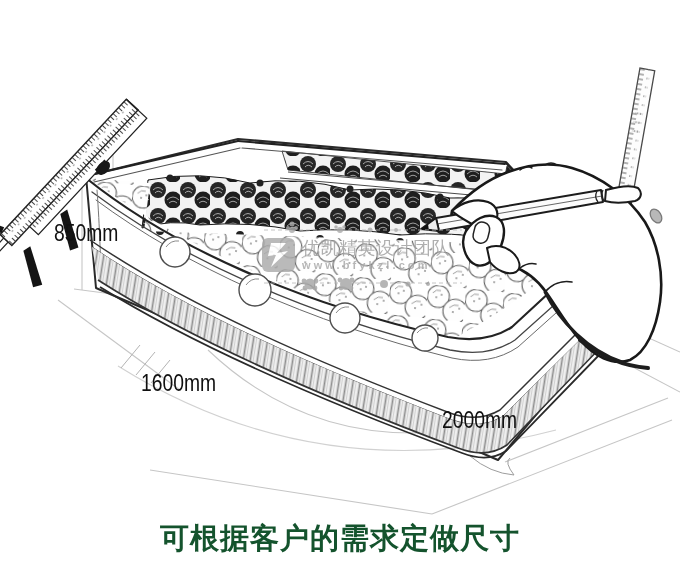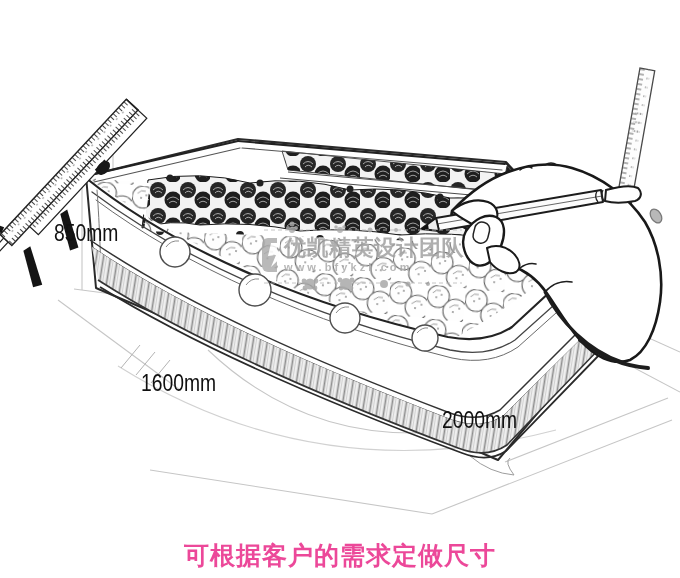--- a/index.html
+++ b/index.html
@@ -10,31 +10,31 @@
   .sketch-svg{position:absolute;left:0;top:0;}
   .dim-label{
     position:absolute;font-size:23px;font-weight:400;color:#101010;
     transform:scaleX(.84);transform-origin:left top;white-space:nowrap;
     letter-spacing:0;
   }
   .dim-850{left:54px;top:220px;}
   .dim-1600{left:141px;top:370px;}
   .dim-2000{left:442px;top:407px;}
   .caption{
-    position:absolute;left:0;top:539px;width:100%;text-align:center;
-    font-size:25px;font-weight:bold;color:#ec4899;letter-spacing:1px;
+    position:absolute;left:0;top:519px;width:100%;text-align:center;
+    font-size:29px;font-weight:bold;color:#14532d;letter-spacing:1px;
   }
   .watermark{
     position:absolute;left:262px;top:219px;width:202px;opacity:.82;
   }
   .wm-orn{position:relative;height:16px;}
   .wm-main{display:flex;align-items:center;gap:7px;margin:2px 0;}
   .wm-text{display:flex;flex-direction:column;line-height:1;}
   .wm-brand{
-    font-size:22px;font-weight:bold;color:#9e9e9e;letter-spacing:.5px;
+    font-size:18px;font-weight:normal;color:#9e9e9e;letter-spacing:.5px;
     white-space:nowrap;
     text-align:right;
   }
   .wm-url{
     font-size:11px;font-weight:bold;color:#a7a7a7;letter-spacing:3.1px;
     margin-top:3px;white-space:nowrap;
   }
 </style>
 </head>
 <body>

